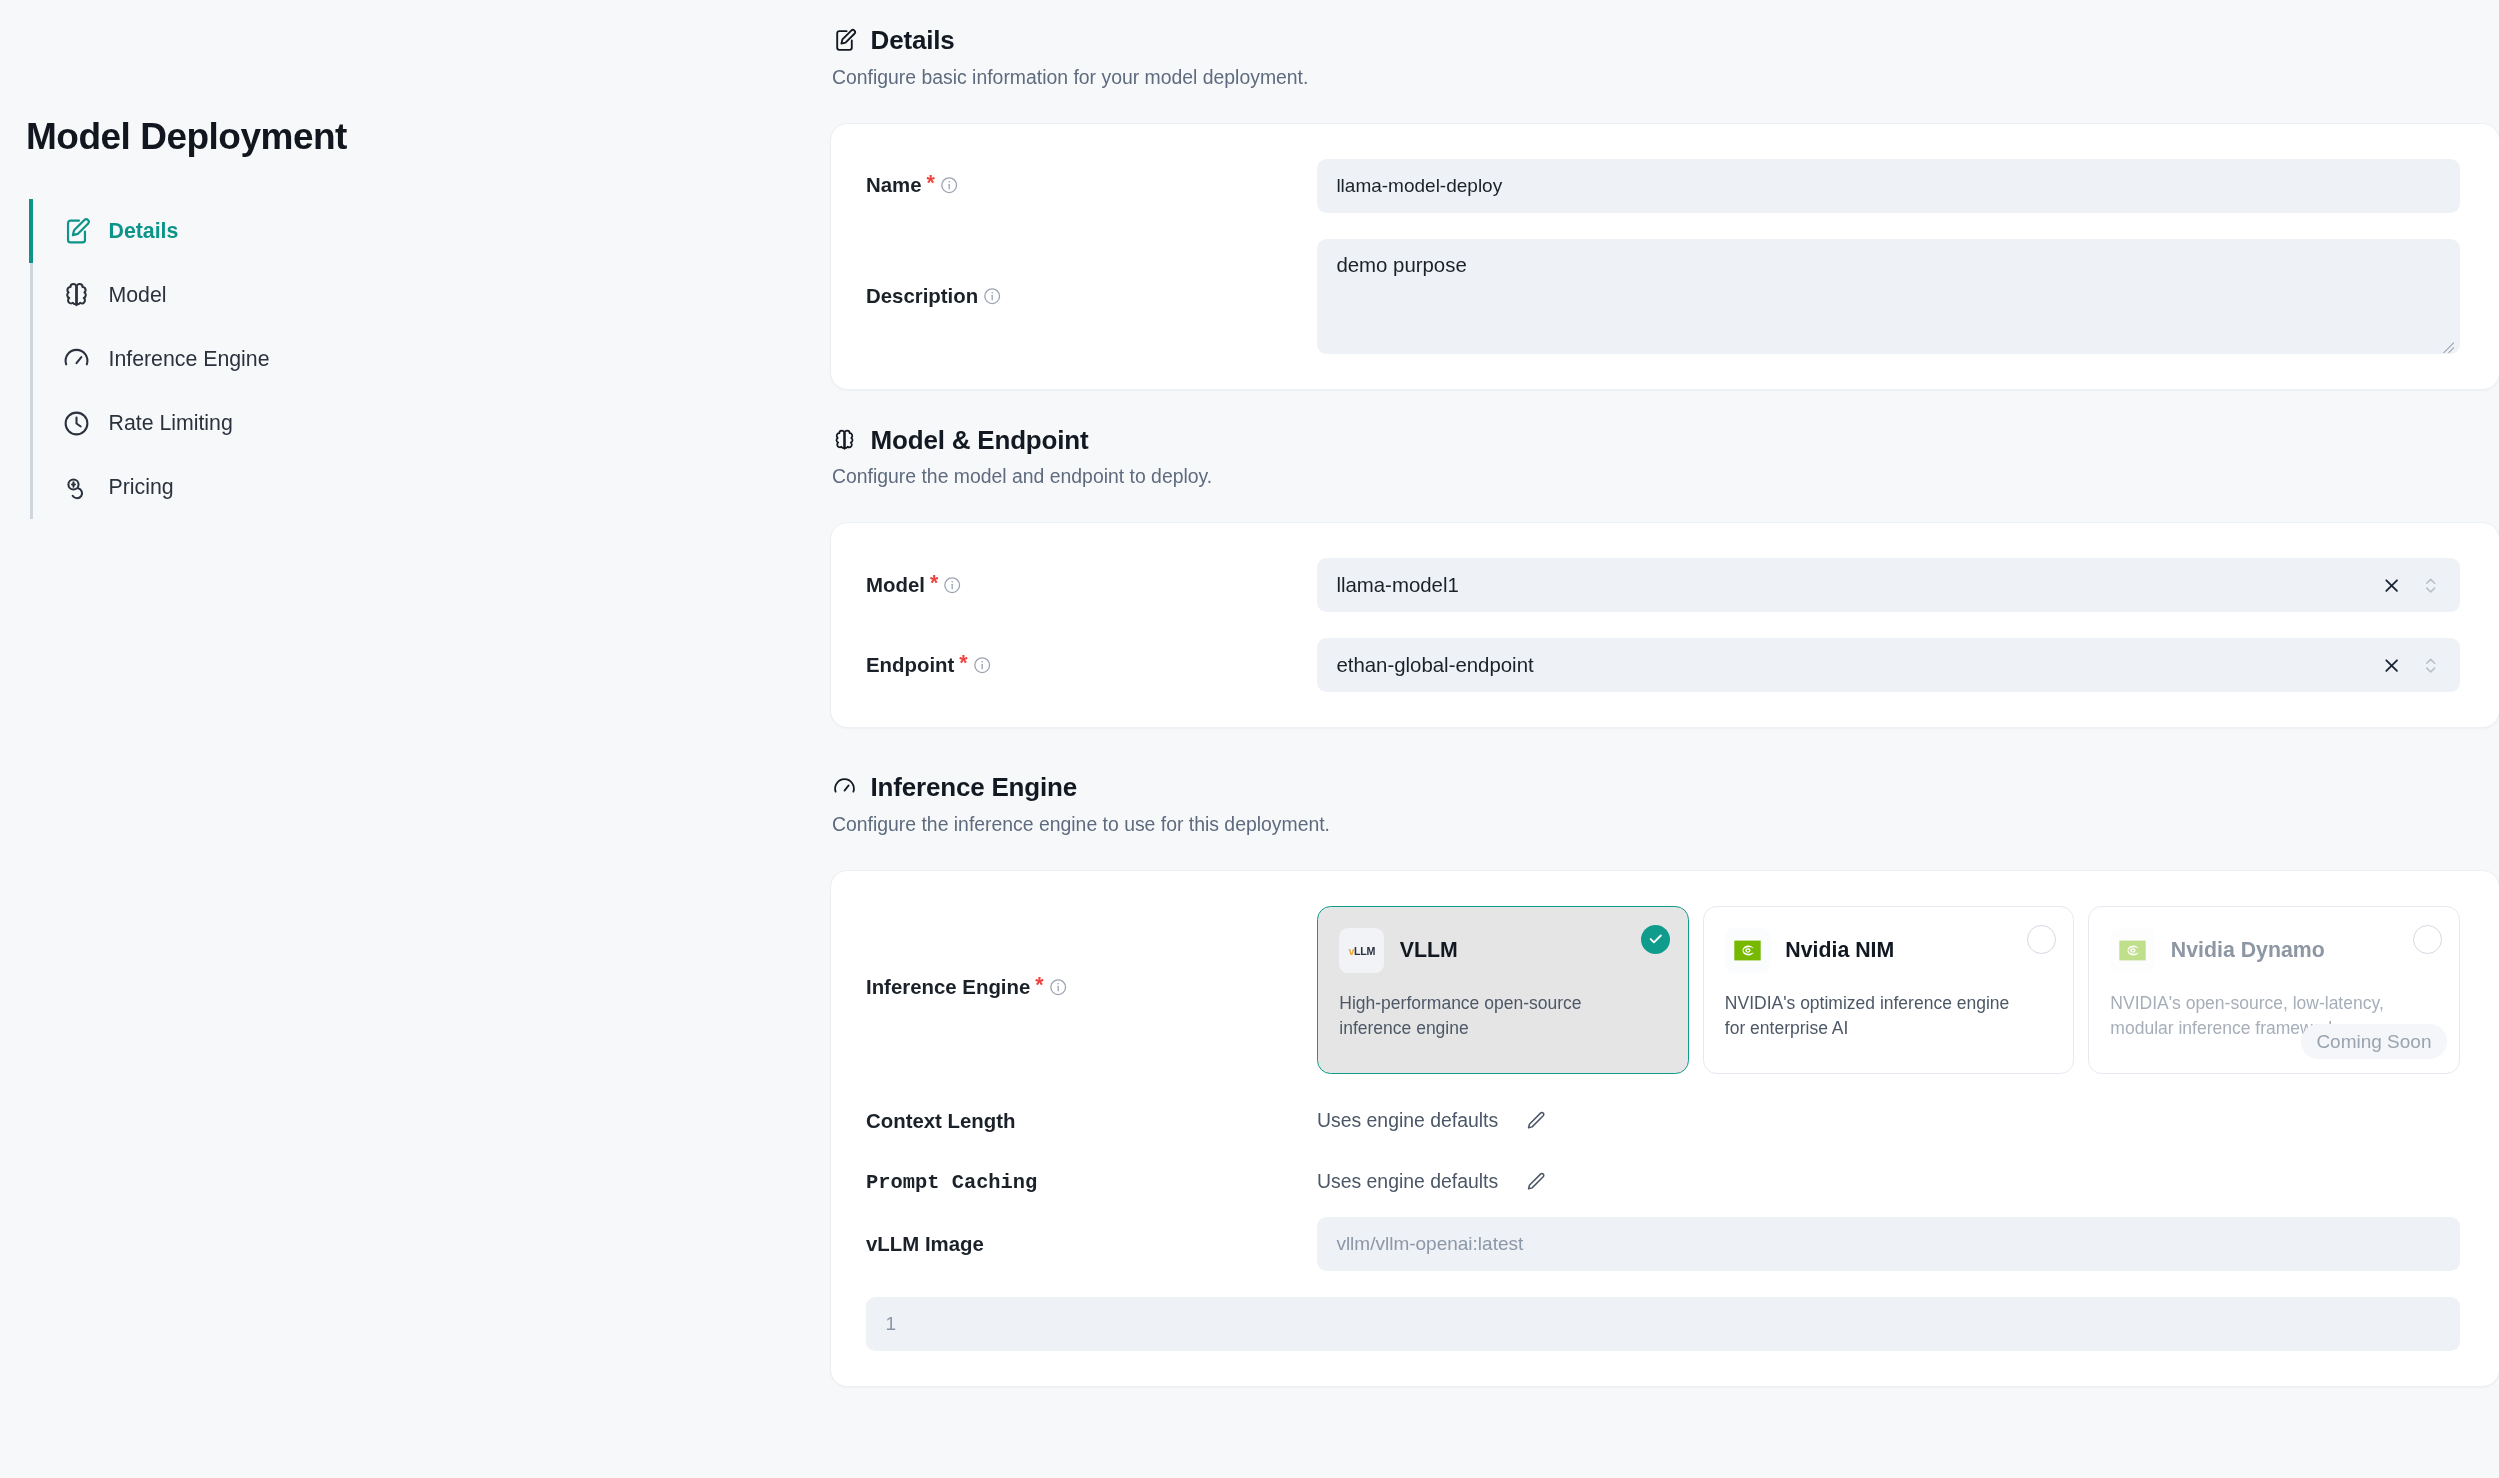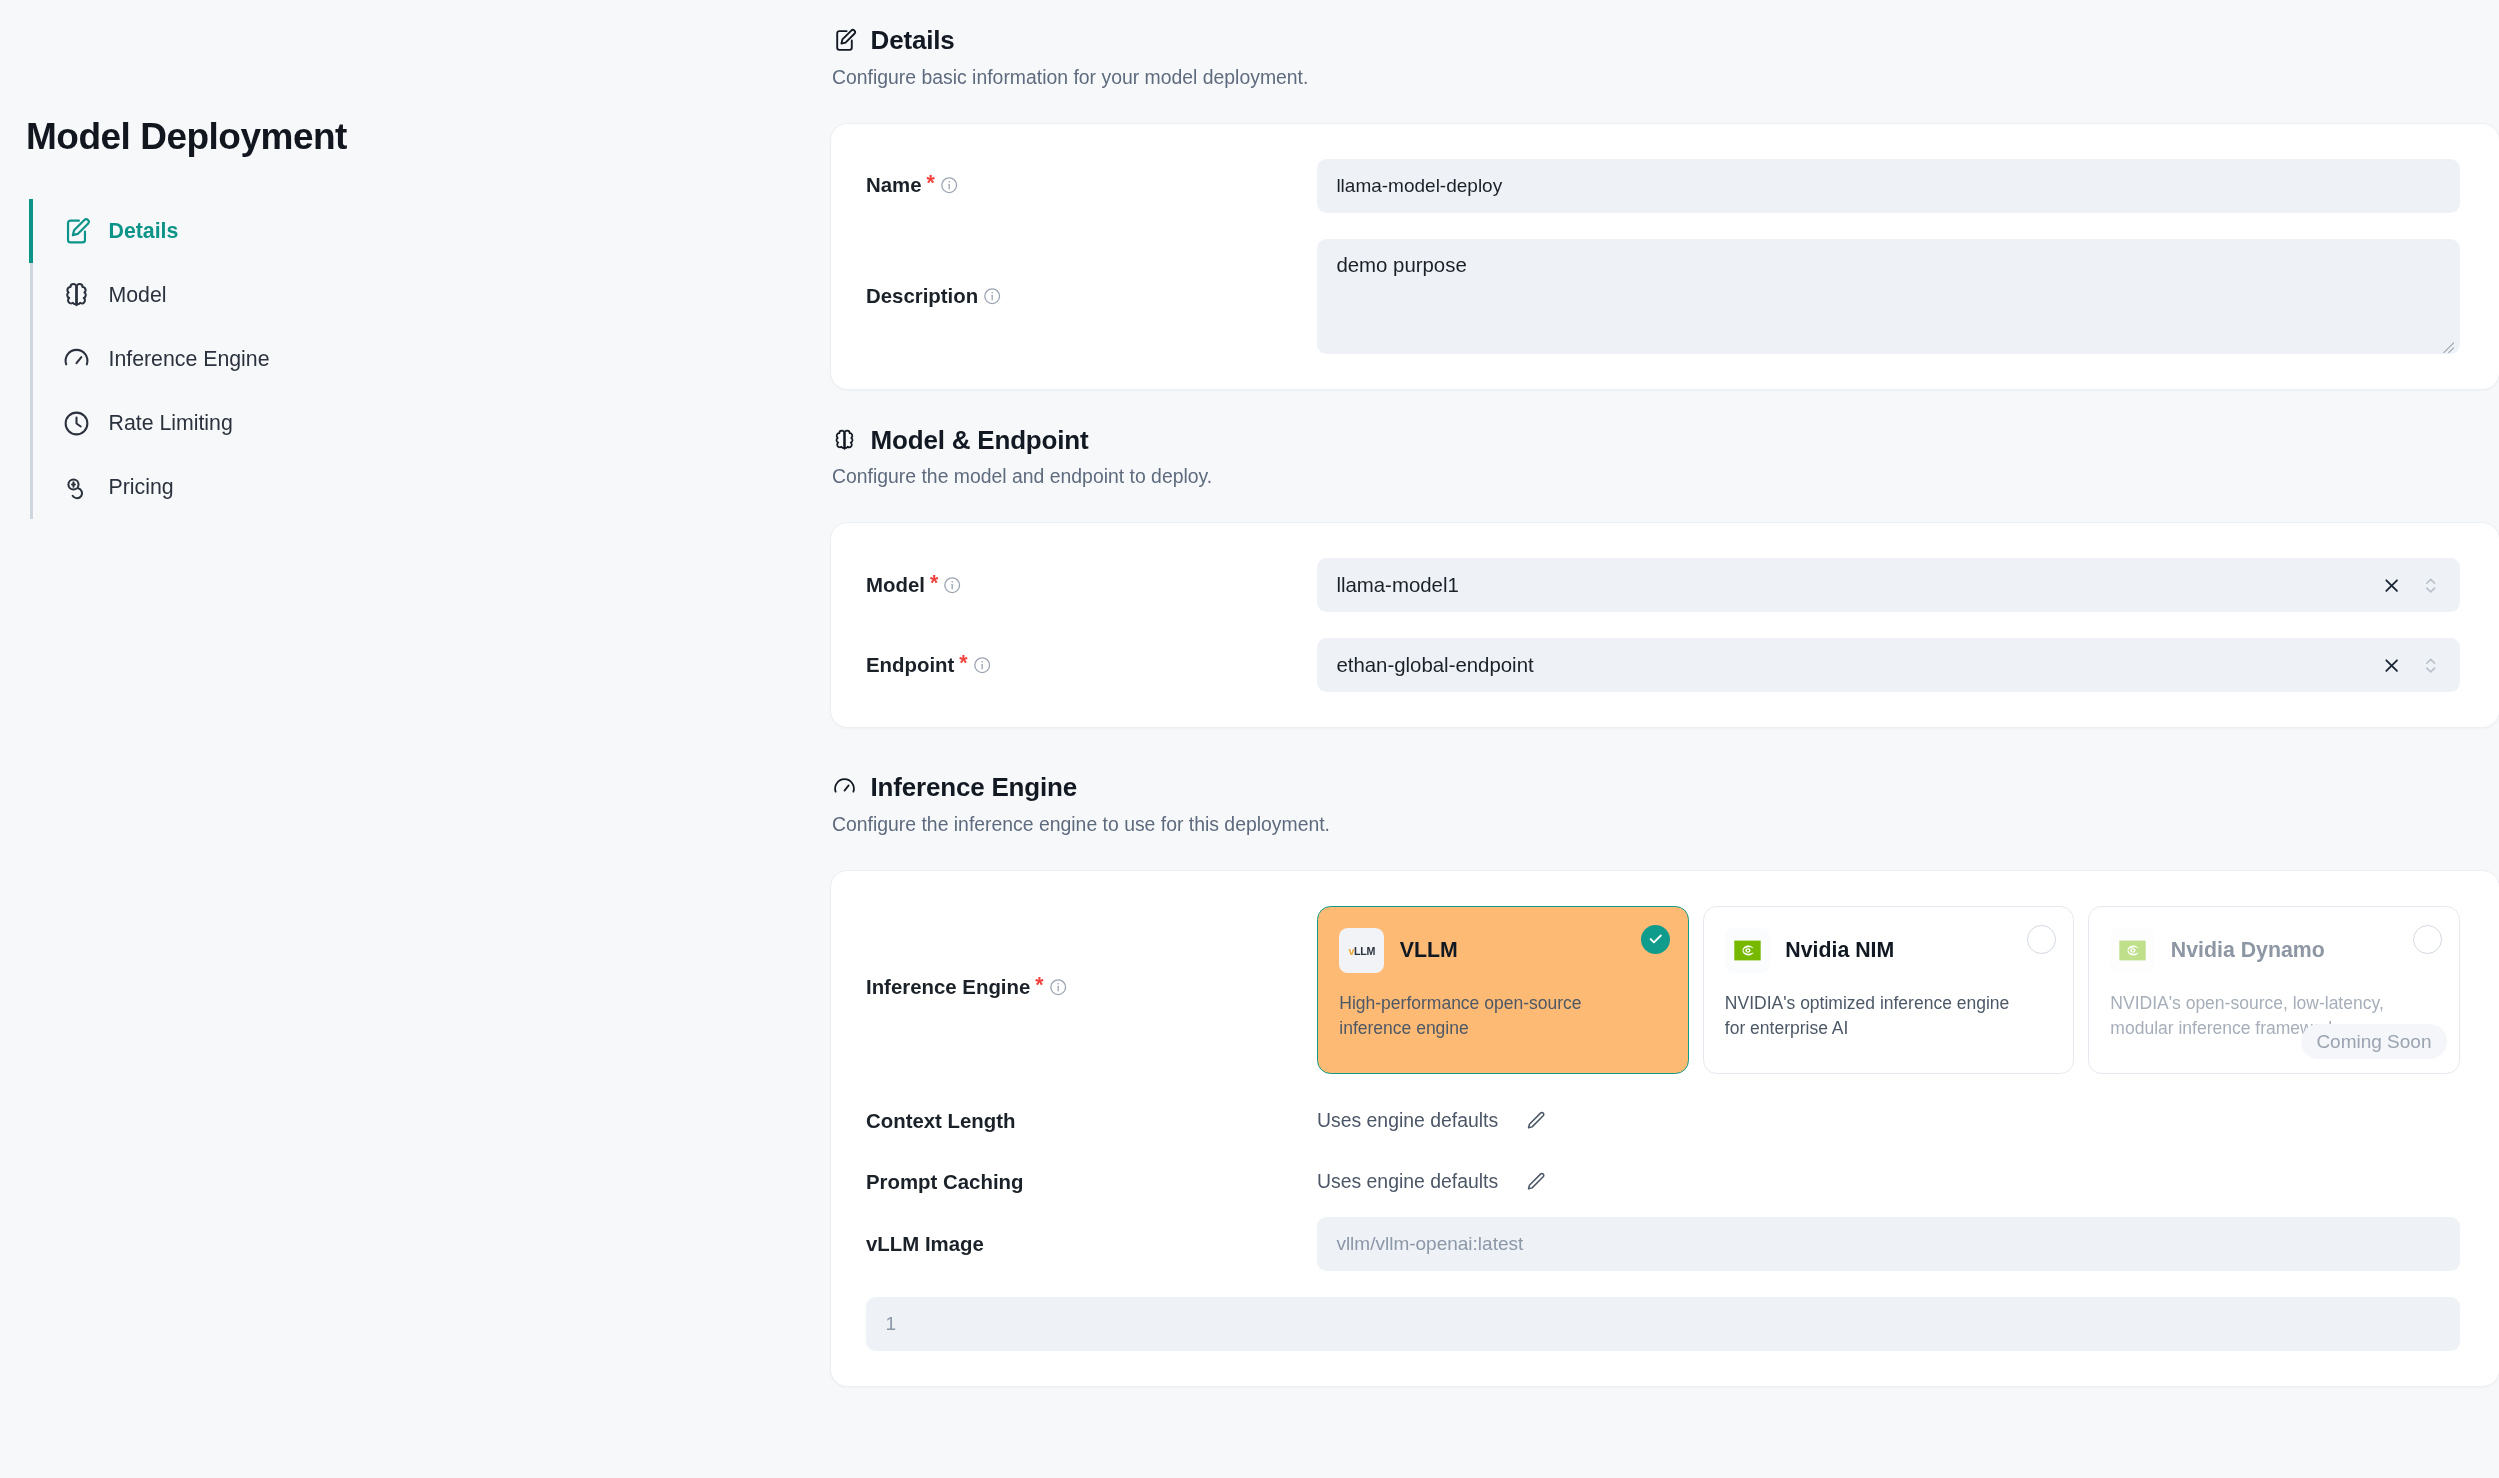--- a/index.html
+++ b/index.html
@@ -170,21 +170,21 @@
     border: 1px solid #e5e9ef;
     border-radius: 13.6px;
     padding: 21.3px 21.3px 17.5px 21.3px;
     position: relative;
     background: #fff;
     height: 168px;
     cursor: pointer;
   }
   .engine.selected {
     border: 1.9px solid #0f9c8d;
-    background: #fdba74;
+    background: #e5e5e5;
   }
   .engine.disabled { cursor: default; }
   .engine-top { display: flex; align-items: center; gap: 15.5px; }
   .logo-box {
     width: 45px; height: 45px;
     border-radius: 8.7px;
     background: #f1f3f7;
     display: flex; align-items: center; justify-content: center;
     flex: 0 0 45px;
     overflow: hidden;
@@ -539,21 +539,21 @@
                     <path d="M17.5 3.5a2.1 2.1 0 0 1 3 3L8 19l-4 1 1-4z"></path>
                   </svg>
                 </span>
               </div>
             </div>
           </div>
 
           <div style="height:28px"></div>
 
           <div class="frow">
-            <div class="flabel" style="font-weight:bold;padding-top:10.7px;">
+            <div class="flabel" style="font-weight:bold;padding-top:10.7px;font-family:Liberation Mono, monospace;">
               <span>Prompt Caching</span>
             </div>
             <div class="fctl">
               <div class="defaults-row">
                 <span class="defaults-text">Uses engine defaults</span>
                 <span class="pencil">
                   <svg viewBox="0 0 24 24" fill="none" stroke="#4b5666" stroke-width="1.7" stroke-linecap="round" stroke-linejoin="round">
                     <path d="M17.5 3.5a2.1 2.1 0 0 1 3 3L8 19l-4 1 1-4z"></path>
                   </svg>
                 </span>

